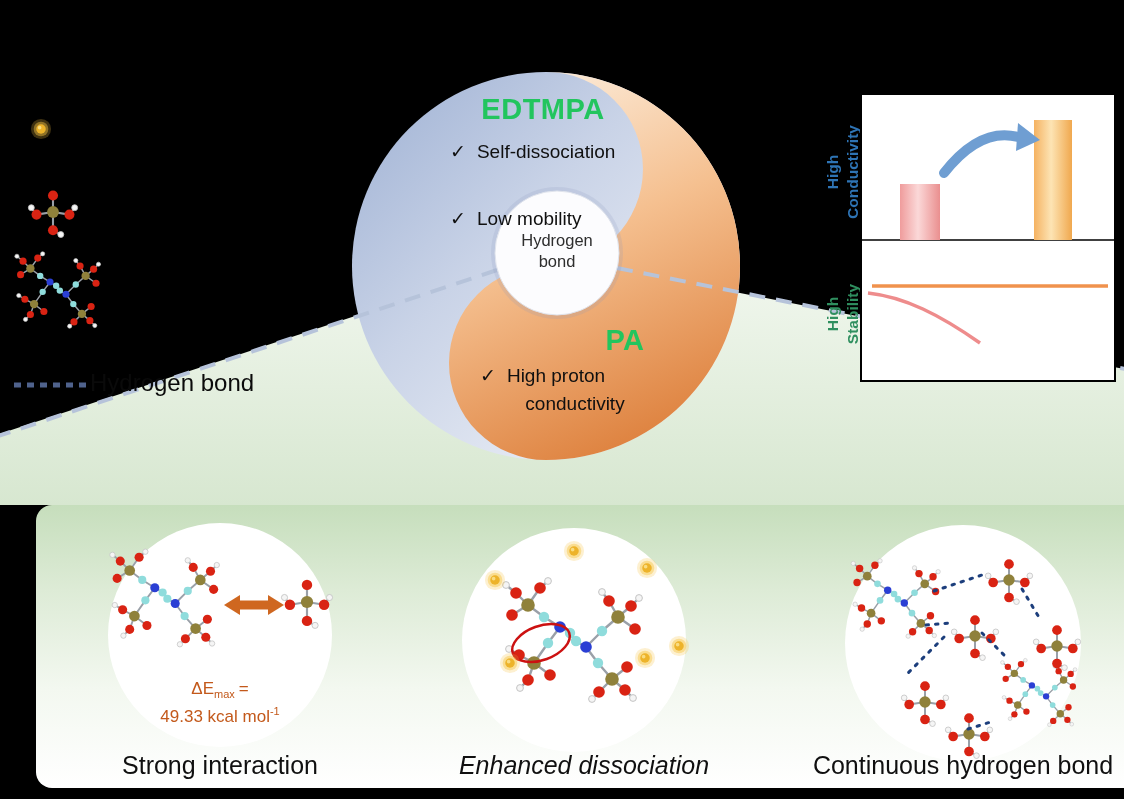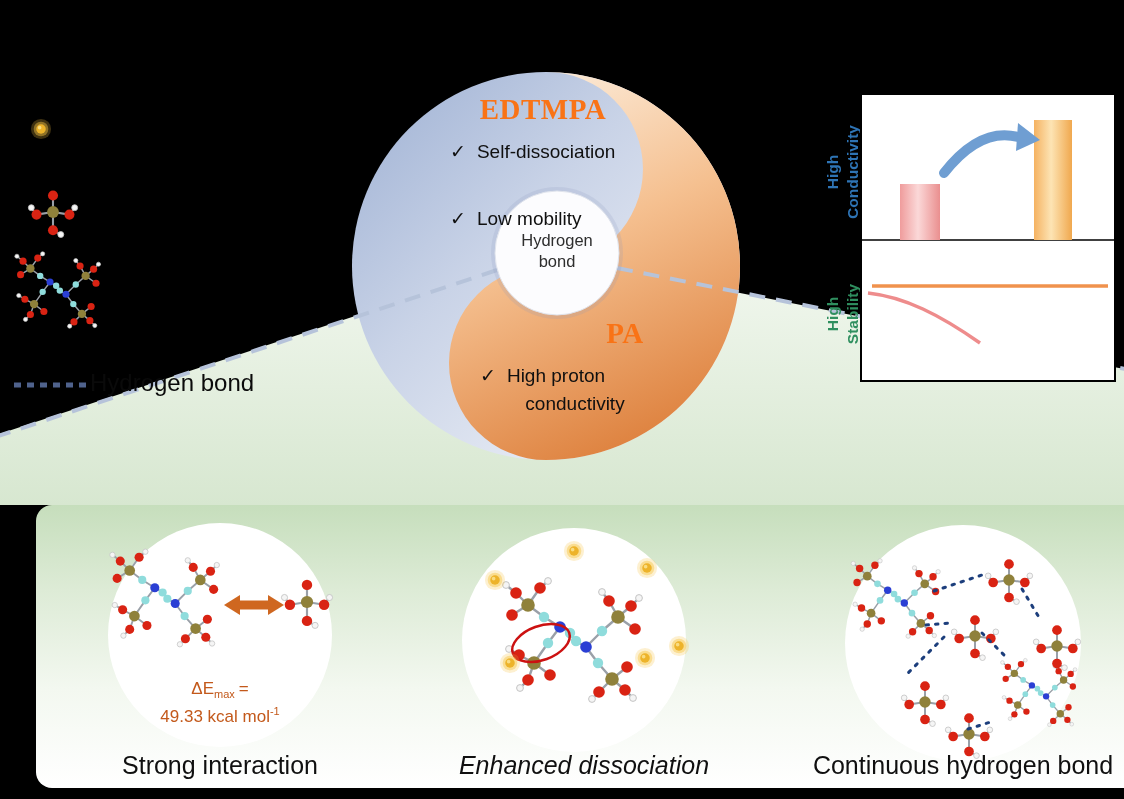--- a/index.html
+++ b/index.html
@@ -2,21 +2,21 @@
 <html><head>
 <meta charset="utf-8">
 <style>
   html,body{margin:0;padding:0;background:#000;}
   .stage{position:relative;width:1124px;height:799px;background:#000;overflow:hidden;
          font-family:"Liberation Sans",sans-serif;}
   .abs{position:absolute;}
   svg{display:block;}
 
   
-  .vtitle{font-weight:700;font-size:29px;color:#f97316;text-align:center;letter-spacing:.5px;font-family:Liberation Serif, serif;}
+  .vtitle{font-weight:700;font-size:29px;color:#22c55e;text-align:center;letter-spacing:.5px;}
   .vcheck{font-size:19px;color:#101010;white-space:nowrap;}
   .vcheck .chk{margin-right:11px;}
   .pa-line2{font-size:19px;color:#101010;text-align:center;}
   .hbtext{font-size:16.5px;color:#2e2e2e;text-align:center;line-height:1.3;}
 
   
   .ylab{width:160px;height:44px;transform:rotate(-90deg);display:flex;flex-direction:column;
         align-items:center;justify-content:center;font-weight:600;font-size:15.5px;line-height:1.3;}
   .ylab.cond{color:#2e74b5;}
   .ylab.stab{color:#2f8f5f;}
@@ -211,21 +211,21 @@
   </div>
   <div class="abs vcheck" style="left:450px;top:171px;margin-top:36px;">
     <span class="chk">✓</span><span>Low mobility</span>
   </div>
 
   <div class="abs hbtext" style="left:497px;top:230px;width:120px;">
     <div>Hydrogen</div>
     <div>bond</div>
   </div>
 
-  <div class="abs vtitle" style="left:585px;top:317px;width:80px;">PA</div>
+  <div class="abs vtitle" style="left:585px;top:324px;width:80px;">PA</div>
 
   <div class="abs vcheck" style="left:480px;top:364px;">
     <span class="chk">✓</span><span>High proton</span>
   </div>
   <div class="abs pa-line2" style="left:480px;top:393px;width:190px;">conductivity</div>
 
   <div class="abs ylab cond" style="left:763px;top:150px;">
     <span>High</span>
     <span>Conductivity</span>
   </div>

